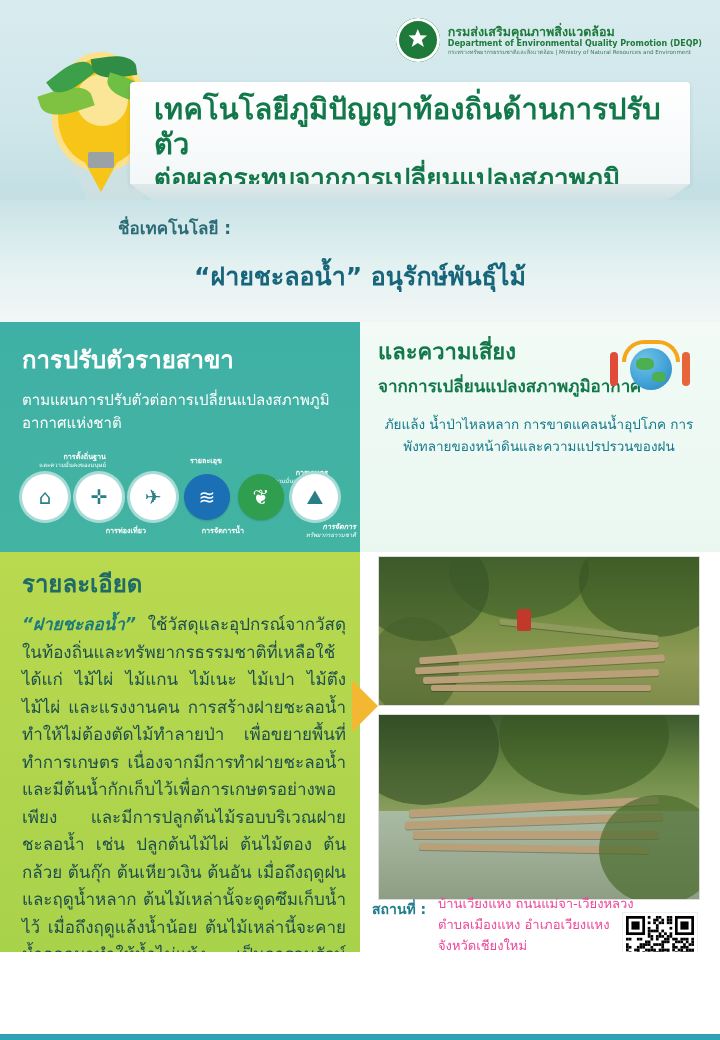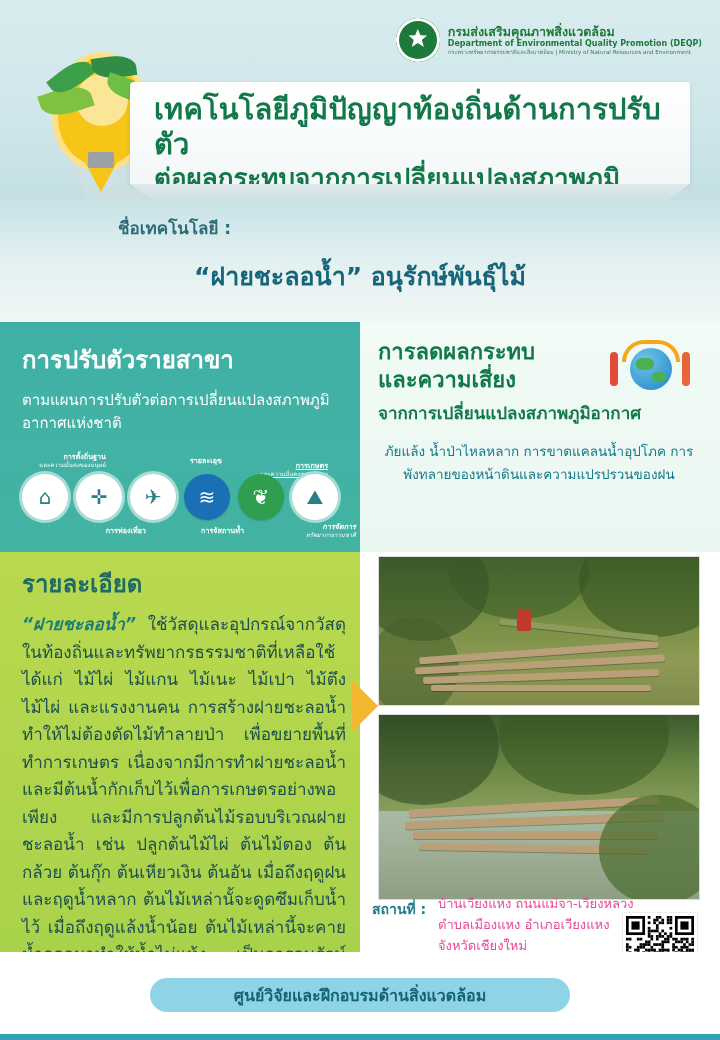--- a/index.html
+++ b/index.html
@@ -267,52 +267,51 @@
 
   <div class="sector-row">
 
     <div class="sector-cap" style="left:0px; top:0px; width:92px;">
       <span>การตั้งถิ่นฐาน</span>
       <span class="sector-sub">และความมั่นคงของมนุษย์</span>
     </div>
     <div class="sector-cap" style="left:138px; top:4px; width:70px;">
       <span>รายละเอุข</span>
     </div>
-    <div class="sector-cap" style="left:222px; top:9px; width:92px;text-decoration:underline;">
+    <div class="sector-cap" style="left:222px; top:16px; width:92px;">
       <span>การเกษตร</span>
       <span class="sector-sub">และความมั่นคงทางอาหาร</span>
     </div>
 
     <div class="sect-ico white ring" style="left:8px; top:22px;">⌂</div>
     <div class="sect-ico white ring" style="left:62px; top:22px;">✛</div>
     <div class="sect-ico white ring" style="left:116px; top:22px;">✈</div>
     <div class="sect-ico blue" style="left:170px; top:22px;">≋</div>
     <div class="sect-ico green" style="left:224px; top:22px;">❦</div>
     <div class="sect-ico white ring" style="left:278px; top:22px;">⛰</div>
 
     <div class="sector-cap" style="left:52px; top:74px; width:80px;">
       <span>การท่องเที่ยว</span>
     </div>
     <div class="sector-cap" style="left:158px; top:74px; width:72px;">
-      <span>การจัสถานท้ำ</span>
+      <span>การจัดการน้ำ</span>
     </div>
     <div class="sector-cap" style="left:250px; top:70px; width:92px;font-style:italic;">
       <span>การจัดการ</span>
       <span class="sector-sub">ทรัพยากรธรรมชาติ</span>
     </div>
   </div>
 
   <div class="panel-right">
     <div class="globe-icon">
       <div class="arrow"></div>
       <div class="earth"></div>
       <div class="thermo t1"></div>
       <div class="thermo t2"></div>
     </div>
-    <h2>การลดผลกระทบ</h2>
     <h2>และความเสี่ยง</h2>
     <h3>จากการเปลี่ยนแปลงสภาพภูมิอากาศ</h3>
     <div class="risks">ภัยแล้ง น้ำป่าไหลหลาก การขาดแคลนน้ำอุปโภค การพังทลายของหน้าดินและความแปรปรวนของฝน</div>
   </div>
 
   <div class="details">
     <h2>รายละเอียด</h2>
     <div class="body">
       <span class="hl">“ฝายชะลอน้ำ”</span>
       <span>ใช้วัสดุและอุปกรณ์จากวัสดุในท้องถิ่นและทรัพยากรธรรมชาติที่เหลือใช้ ได้แก่ ไม้ไผ่ ไม้แกน ไม้เนะ ไม้เปา ไม้ตึง ไม้ไผ่ และแรงงานคน การสร้างฝายชะลอน้ำทำให้ไม่ต้องตัดไม้ทำลายป่า เพื่อขยายพื้นที่ทำการเกษตร เนื่องจากมีการทำฝายชะลอน้ำและมีต้นน้ำกักเก็บไว้เพื่อการเกษตรอย่างพอเพียง และมีการปลูกต้นไม้รอบบริเวณฝายชะลอน้ำ เช่น ปลูกต้นไม้ไผ่ ต้นไม้ตอง ต้นกล้วย ต้นกุ๊ก ต้นเหียวเงิน ต้นอัน เมื่อถึงฤดูฝนและฤดูน้ำหลาก ต้นไม้เหล่านั้จะดูดซึมเก็บน้ำไว้ เมื่อถึงฤดูแล้งน้ำน้อย ต้นไม้เหล่านี้จะคายน้ำออกมาทำให้น้ำไม่แห้ง เป็นการอนุรักษ์พันธุ์ไม้ไม่ให้สูญหาย และยังช่วยลดการพังทลายของดิน</span>
@@ -586,16 +585,15 @@
           <rect x="19" y="1" width="5" height="5" fill="#fff"></rect>
           <rect x="20" y="2" width="3" height="3" fill="#000"></rect>
           <rect x="0" y="18" width="7" height="7" fill="#000"></rect>
           <rect x="1" y="19" width="5" height="5" fill="#fff"></rect>
           <rect x="2" y="20" width="3" height="3" fill="#000"></rect>
         </svg></div>
   </div>
   <div class="qr-caption">ข้อมูลเพิ่มเติม</div>
 
   <div class="footer-band"></div>
-  <div class="footer-pill">ศูนย์วิจัยและฝึกอบรมด้านสิ่งแวดล้อม</div>
   <div class="bottom-strip"></div>
 
 </div>
 
 </body></html>

